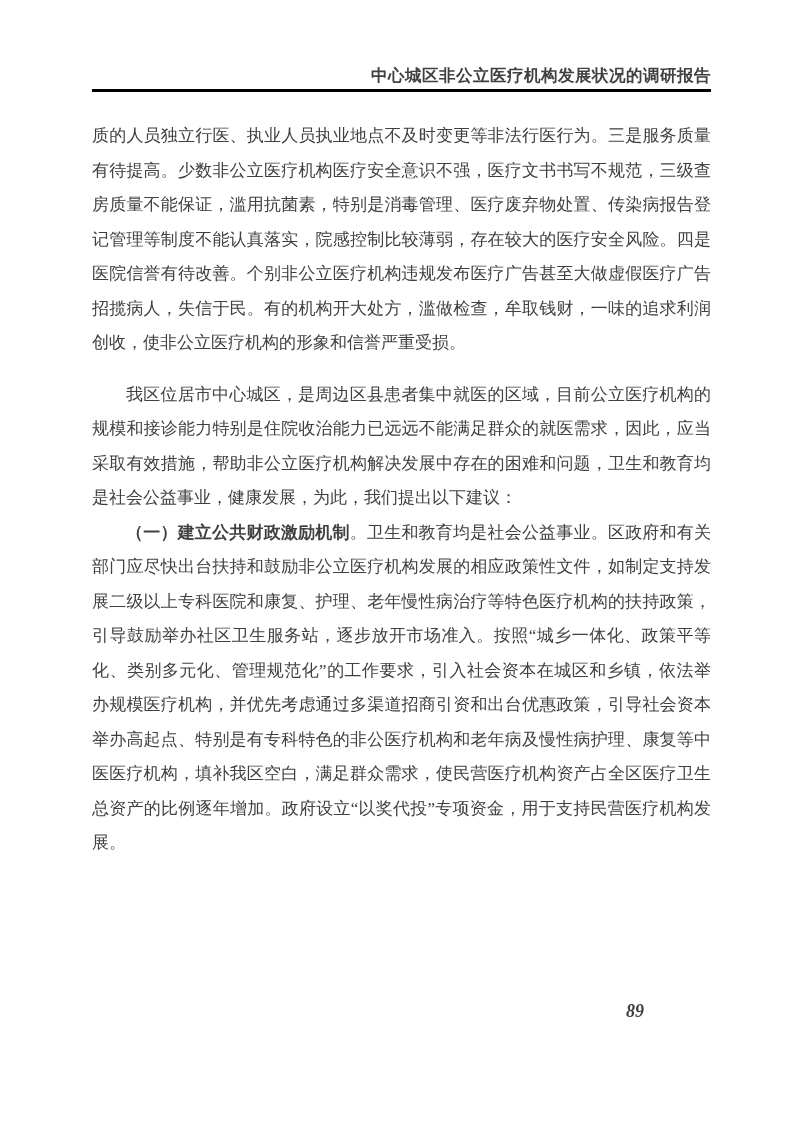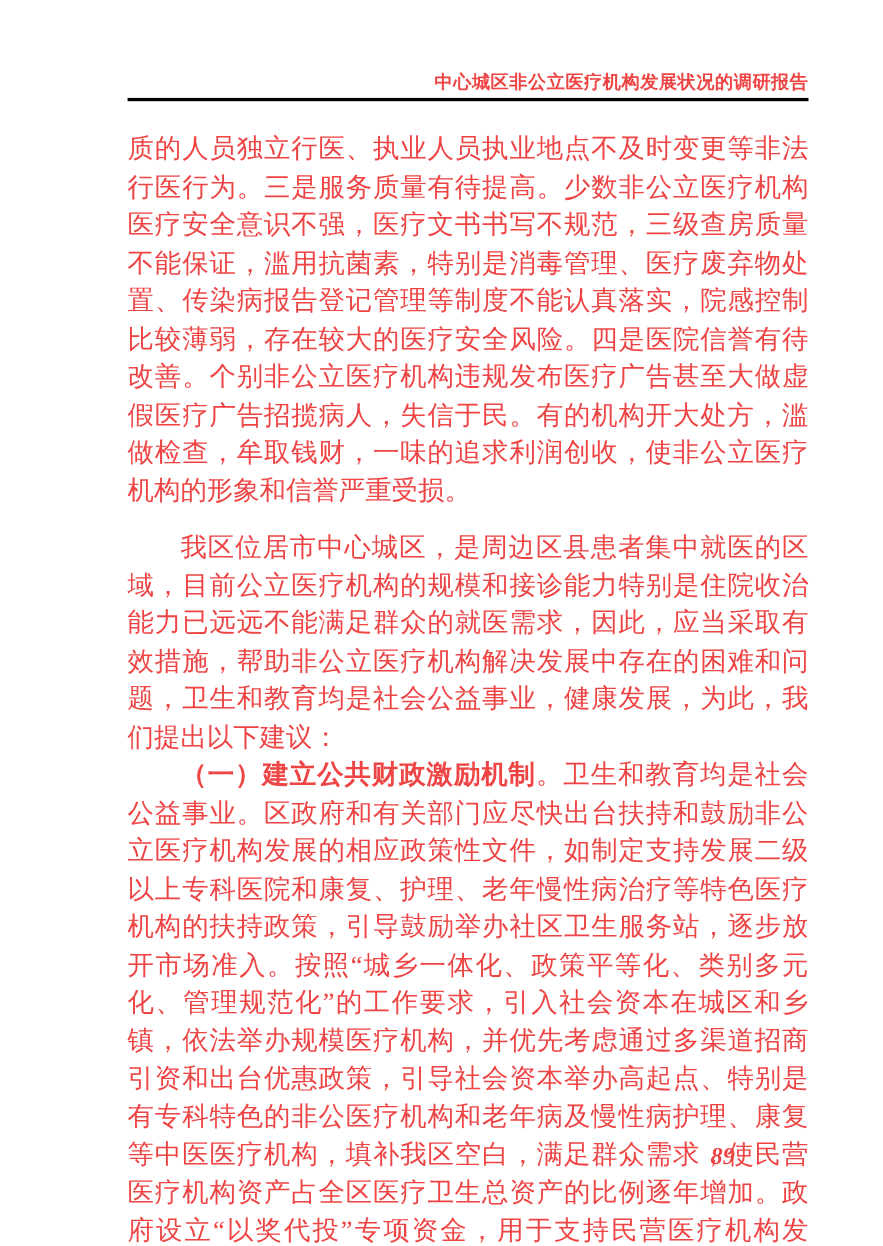--- a/index.html
+++ b/index.html
@@ -7,43 +7,42 @@
     padding: 0;
     background: #ffffff;
   }
   .page {
     position: relative;
     width: 738px;
     height: 1133px;
     background: #ffffff;
     overflow: hidden;
     font-family: "Liberation Serif", "DejaVu Serif", serif;
-    color: #ef4444;
-    margin-left: 24px;
+    color: #404040;
   }
   .content {
     position: absolute;
     left: 92px;
     top: 0;
     width: 619px;
   }
   .page-header {
     margin-top: 64px;
     text-align: right;
     font-family: "Liberation Sans", "DejaVu Sans", sans-serif;
     font-weight: bold;
     font-size: 16.5px;
     line-height: 23px;
     letter-spacing: 0.5px;
     border-bottom: 3px solid #000000;
     padding-bottom: 2px;
   }
   .body-para {
     margin: 0;
-    font-size: 24px;
+    font-size: 17px;
     line-height: 34.5px;
     text-align: justify;
     word-break: break-all;
   }
   .para-1 {
     margin-top: 27px;
   }
   .indent-2em {
     text-indent: 2em;
   }
@@ -60,26 +59,26 @@
   }
   .para-3 {
     margin-top: 0;
   }
   .para-3 strong {
     font-family: Liberation Serif, serif;
     font-weight: bold;
   }
   .page-number {
     position: absolute;
-    top: 1040px;
+    top: 1000px;
     right: 94px;
     font-family: "Liberation Serif", "DejaVu Serif", serif;
     font-weight: bold;
     font-style: italic;
-    font-size: 22px;
+    font-size: 18px;
     line-height: 22px;
   }
 </style>
 </head>
 <body>
 
 <div class="page">
   <div class="content">
 
     <div class="page-header">

